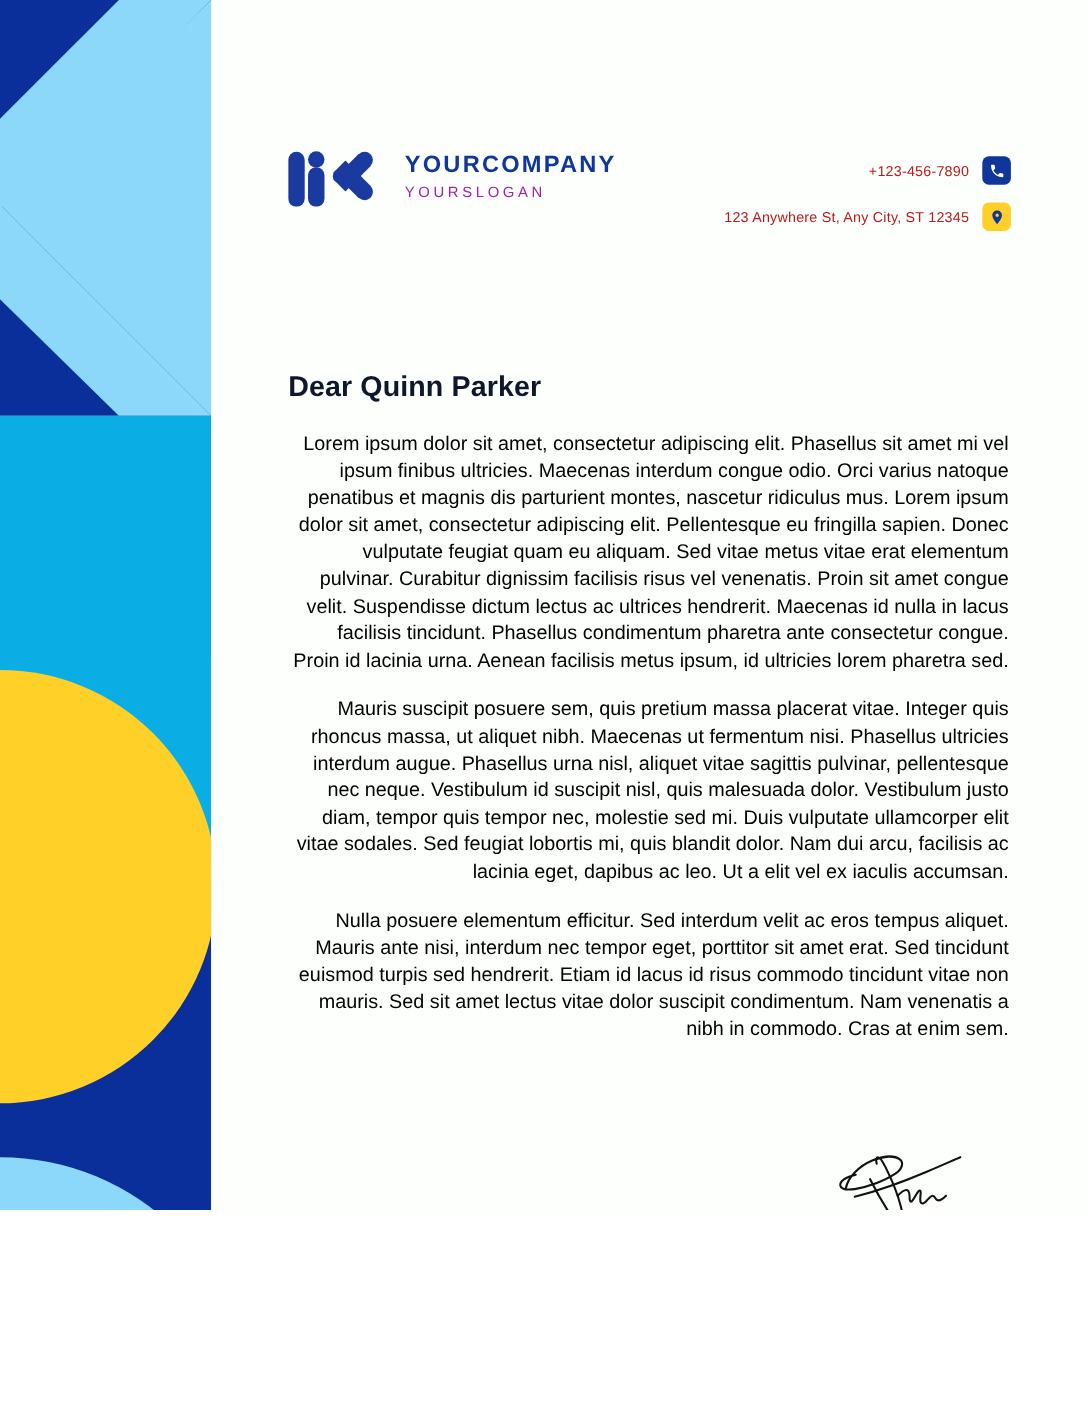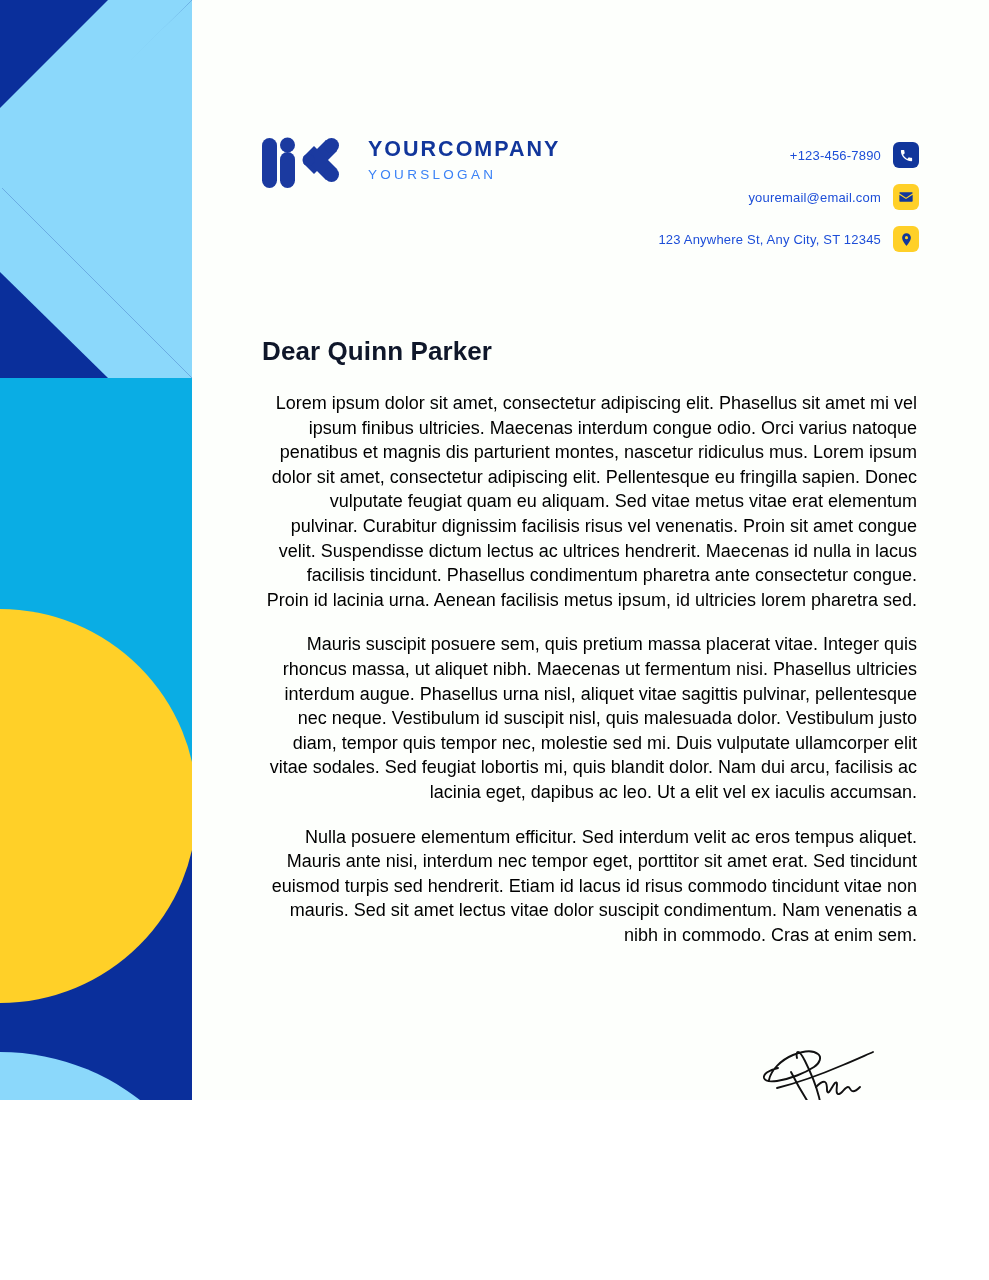--- a/index.html
+++ b/index.html
@@ -62,21 +62,21 @@
     font-size: 21.5px;
     font-weight: bold;
     letter-spacing: 2.0px;
     color: #11369b;
     line-height: 1.15;
     white-space: nowrap;
   }
   .company-slogan {
     font-size: 13.5px;
     letter-spacing: 3.3px;
-    color: #3b82f6;
+    color: #a21caf;
     line-height: 1.2;
     margin-top: 5px;
     white-space: nowrap;
   }
 
   
   .contact-list {
     position: absolute;
     right: 0;
     top: 10px;
@@ -85,21 +85,21 @@
     gap: 16px;
   }
   .contact-row {
     display: flex;
     align-items: center;
     justify-content: flex-end;
     gap: 12px;
   }
   .contact-text {
     font-size: 13px;
-    color: #1d4ed8;
+    color: #b91c1c;
     letter-spacing: 0.2px;
     white-space: nowrap;
   }
   .contact-icon {
     width: 26px;
     height: 26px;
     border-radius: 6px;
     display: flex;
     align-items: center;
     justify-content: center;
@@ -219,29 +219,20 @@
 
       <div class="contact-row">
         <span class="contact-text">+123-456-7890</span>
         <span class="contact-icon icon-blue">
           <svg width="15" height="15" viewBox="0 0 24 24" fill="#ffffff" xmlns="http://www.w3.org/2000/svg">
             <path d="M6.6 10.8c1.4 2.8 3.8 5.1 6.6 6.6l2.2-2.2c.3-.3.7-.4 1-.2 1.1.4 2.4.6 3.6.6.6 0 1 .4 1 1V20c0 .6-.4 1-1 1C10.6 21 3 13.4 3 4c0-.6.4-1 1-1h3.5c.6 0 1 .4 1 1 0 1.3.2 2.5.6 3.6.1.4 0 .8-.2 1l-2.3 2.2z"></path>
           </svg>
         </span>
       </div>
 
-      <div class="contact-row">
-        <span class="contact-text">youremail@email.com</span>
-        <span class="contact-icon icon-yellow">
-          <svg width="16" height="16" viewBox="0 0 24 24" fill="#11369b" xmlns="http://www.w3.org/2000/svg">
-            <path d="M2 6.5C2 5.7 2.7 5 3.5 5h17c.8 0 1.5.7 1.5 1.5L12 13 2 6.5z"></path>
-            <path d="M2 8.6V17.5c0 .8.7 1.5 1.5 1.5h17c.8 0 1.5-.7 1.5-1.5V8.6l-9.4 6.1c-.4.3-.8.3-1.2 0L2 8.6z"></path>
-          </svg>
-        </span>
-      </div>
 
 
       <div class="contact-row">
         <span class="contact-text">123 Anywhere St, Any City, ST 12345</span>
         <span class="contact-icon icon-yellow">
           <svg width="15" height="15" viewBox="0 0 24 24" fill="#11369b" xmlns="http://www.w3.org/2000/svg">
             <path d="M12 2c-3.9 0-7 3.1-7 7 0 5.2 7 13 7 13s7-7.8 7-13c0-3.9-3.1-7-7-7zm0 9.5A2.5 2.5 0 1 1 12 6.5a2.5 2.5 0 0 1 0 5z"></path>
           </svg>
         </span>
       </div>

